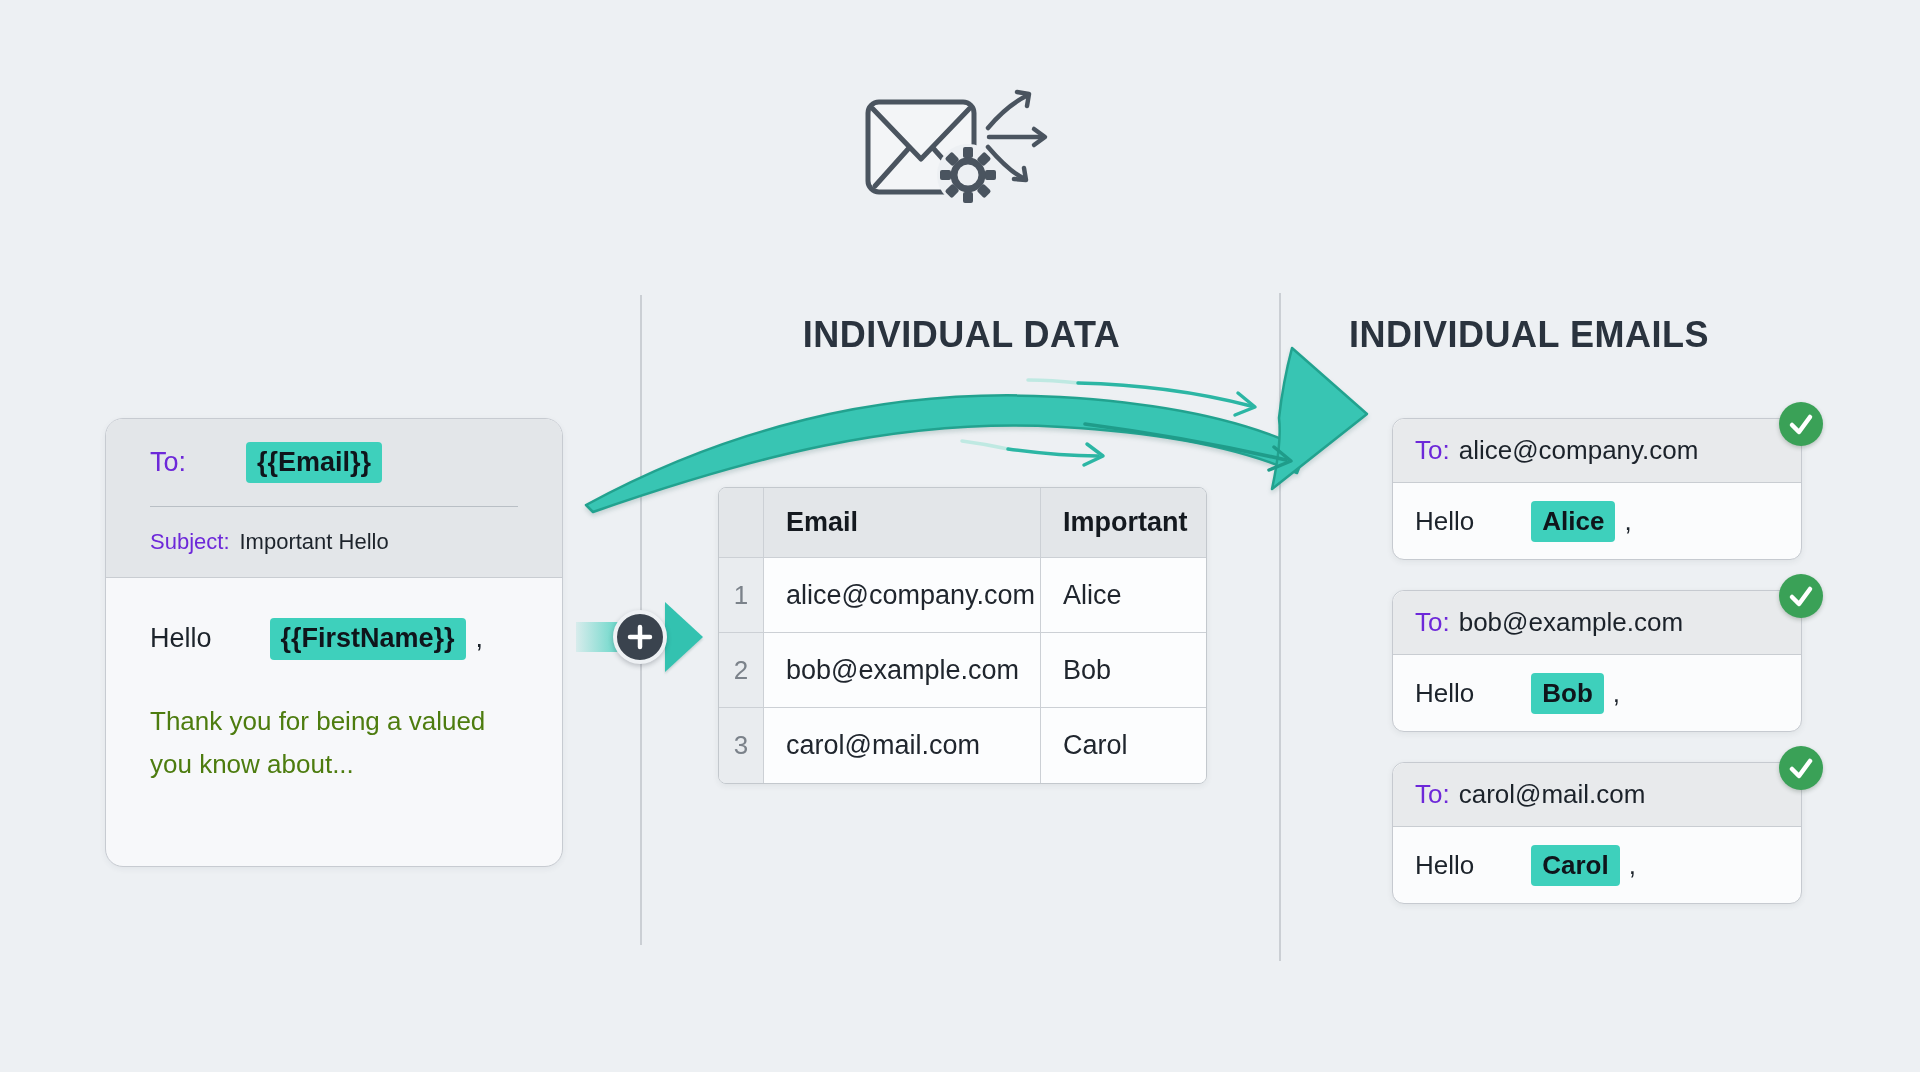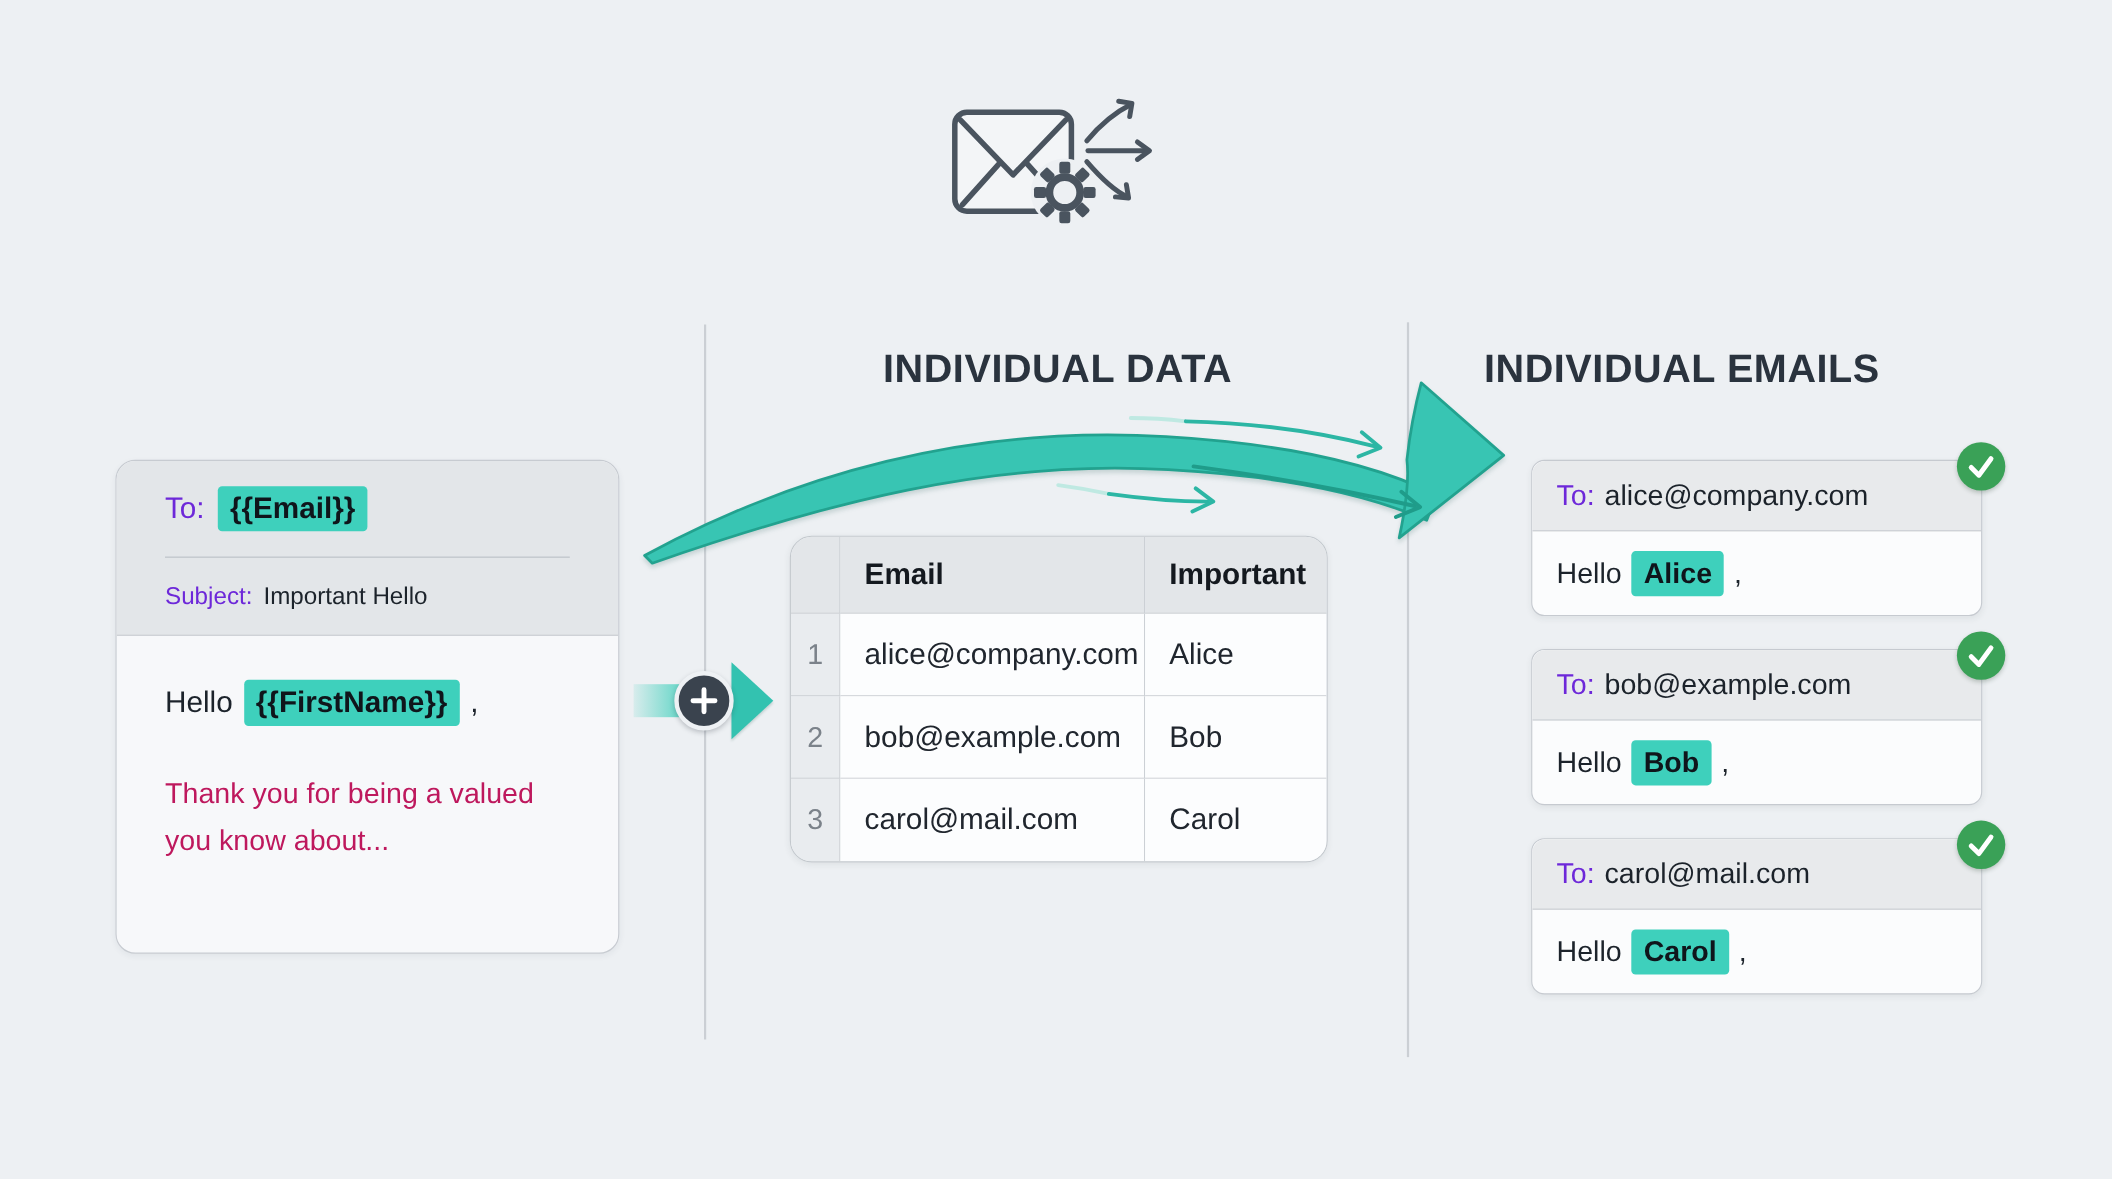--- a/index.html
+++ b/index.html
@@ -28,20 +28,21 @@
   }
   .col-heading.h1 { left:105px;  width:458px; }
   .col-heading.h2 { left:718px;  width:487px; }
   .col-heading.h3 { left:1324px; width:410px; }
 
   
   .chip {
     display:inline-block; background:#3ed0bc; color:#0f151b;
     font-weight:700; border-radius:4px; padding:4px 11px;
     line-height:1.25;
+    margin-left:48px;
   }
 
   
   .template-card {
     position:absolute; left:105px; top:418px; width:458px; height:449px;
     background:#f7f8fa; border:1.5px solid #c7cbd1; border-radius:18px;
     overflow:hidden; z-index:2; box-shadow:0 2px 6px rgba(40,50,60,.06);
   }
   .template-head { background:#e3e6e9; border-bottom:1.5px solid #c9cdd2; }
   .tpl-to-row {
@@ -49,21 +50,21 @@
     margin:0 44px; border-bottom:1.5px solid #b9bfc5;
     font-size:27px;
   }
   .tpl-subject-row {
     height:70px; display:flex; align-items:center; gap:10px;
     padding:0 44px; font-size:22px;
   }
   .lbl-gray { color:#6d28d9; }
   .tpl-body { padding:40px 44px 0 44px; font-size:26px; }
   .greeting { display:flex; align-items:center; gap:10px; font-size:27px; }
-  .tpl-paragraph { margin-top:40px; line-height:43px; color:#be185d; }
+  .tpl-paragraph { margin-top:40px; line-height:43px; color:#4d7c0f; }
 
   
   .merge-band {
     position:absolute; left:576px; top:622px; width:44px; height:30px;
     background:linear-gradient(90deg, rgba(62,207,187,.12), rgba(62,207,187,.78));
     z-index:3;
   }
   .plus-circle {
     position:absolute; left:613px; top:610px; width:54px; height:54px;
     background:#3a434e; border:4px solid #eef1f4; border-radius:50%;
@@ -74,21 +75,21 @@
     position:absolute; left:665px; top:602px; width:0; height:0; z-index:3;
     border-top:35px solid transparent; border-bottom:35px solid transparent;
     border-left:38px solid #33c2b0;
     filter:drop-shadow(0 2px 1px rgba(30,90,80,.2));
   }
 
   
   .data-table {
     position:absolute; left:718px; top:487px; width:487px; z-index:2;
     border-collapse:separate; border-spacing:0;
-    border:1.5px solid #c3c8cd; border-radius:20px; overflow:hidden;
+    border:1.5px solid #c3c8cd; border-radius:8px; overflow:hidden;
     box-shadow:0 2px 6px rgba(40,50,60,.07);
     font-size:27px; table-layout:fixed;
   }
   .data-table th, .data-table td { border-right:1px solid #ccd0d5; border-bottom:1px solid #ccd0d5; }
   .data-table th:last-child, .data-table td:last-child { border-right:none; }
   .data-table tr:last-child td { border-bottom:none; }
   .data-table th { height:70px; background:#e3e6e9; text-align:left; padding-left:22px; font-weight:700; color:#14191f; }
   .data-table th.numcol { padding:0; }
   .data-table td { height:75px; background:#fcfdfe; padding-left:22px; color:#20262e; }
   .data-table td.numcol { background:#e9ecef; color:#7b828a; text-align:center; padding:0; font-size:26px; }

